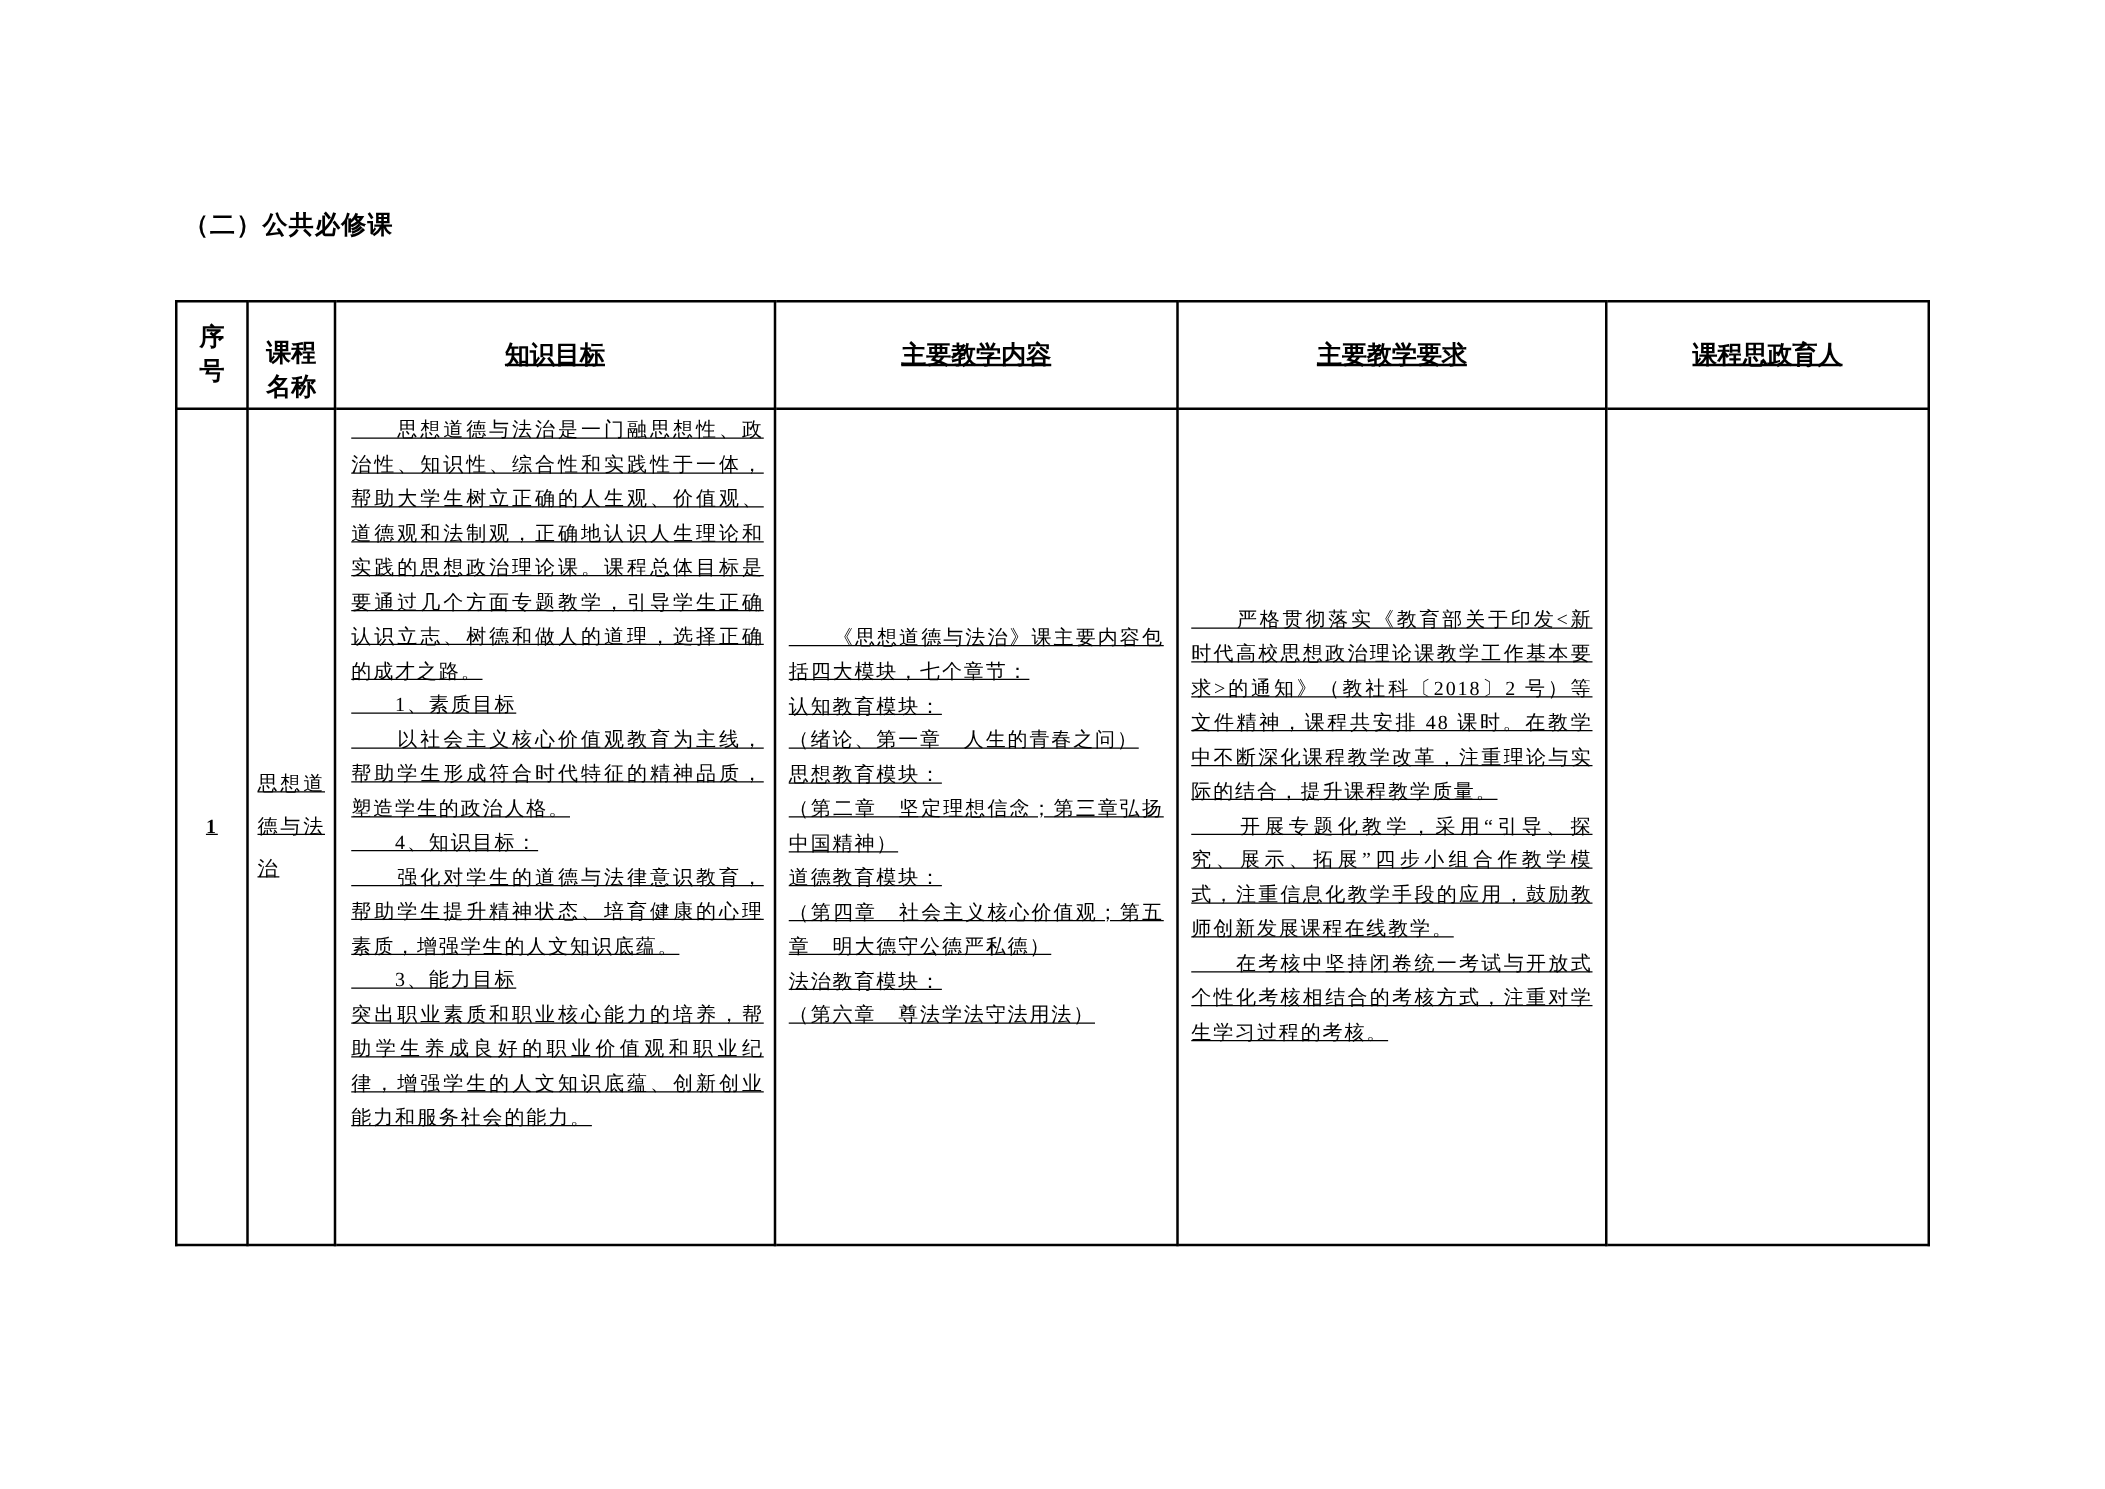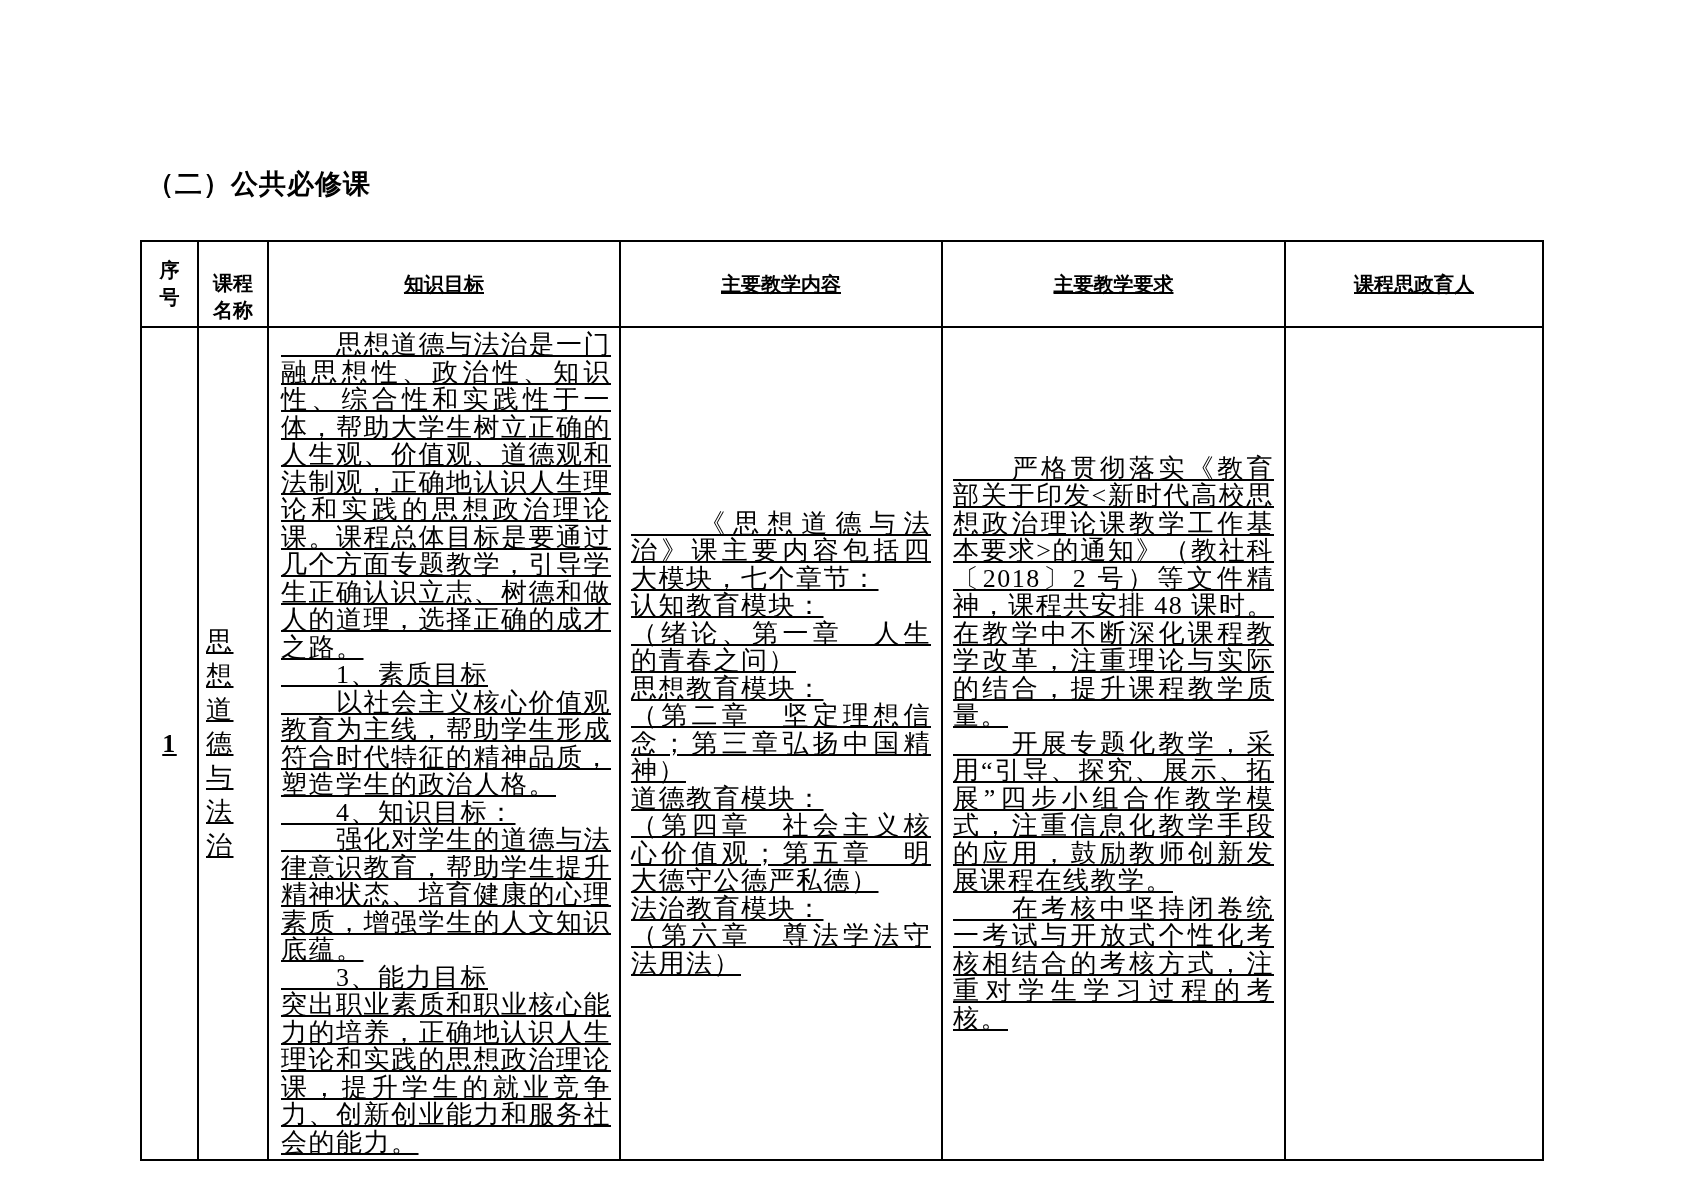--- a/index.html
+++ b/index.html
@@ -14,21 +14,21 @@
     width: 1684px;
     height: 1191px;
     background: #ffffff;
     overflow: hidden;
   }
   .doc-title {
     position: absolute;
     left: 147px;
     top: 166px;
     margin: 0;
-    font-size: 27px;
+    font-size: 20px;
     font-weight: bold;
     letter-spacing: 1px;
   }
   table.course-table {
     position: absolute;
     left: 140px;
     top: 240px;
     width: 1402px;
     border-collapse: collapse;
     table-layout: fixed;
@@ -44,21 +44,21 @@
     text-align: center;
     vertical-align: middle;
     height: 56px;
     line-height: 27px;
     padding: 2px 0;
   }
   .th-wrap { display: inline-block; }
   .th-wrap.w1 { width: 24px; }   
   .th-wrap.w2 { width: 46px; margin-top: 26px; }   
   .course-table td {
-    font-size: 26px;
+    font-size: 16px;
     line-height: 27.5px;
     letter-spacing: 1.5px;
     vertical-align: middle;
     padding: 2px 5px;
     border-radius: 16px;
   }
   .body-row { height: 669px; }
   td.cell-no {
     text-align: center;
     font-weight: bold;
@@ -116,21 +116,21 @@
           <div class="cname">思想道德与法治</div>
         </td>
         <td class="cell-objectives">
           <div class="paras">
               <p>　　思想道德与法治是一门融思想性、政治性、知识性、综合性和实践性于一体，帮助大学生树立正确的人生观、价值观、道德观和法制观，正确地认识人生理论和实践的思想政治理论课。课程总体目标是要通过几个方面专题教学，引导学生正确认识立志、树德和做人的道理，选择正确的成才之路。</p>
               <p>　　1、素质目标</p>
               <p>　　以社会主义核心价值观教育为主线，帮助学生形成符合时代特征的精神品质，塑造学生的政治人格。</p>
               <p>　　4、知识目标：</p>
               <p>　　强化对学生的道德与法律意识教育，帮助学生提升精神状态、培育健康的心理素质，增强学生的人文知识底蕴。</p>
               <p>　　3、能力目标</p>
-              <p>突出职业素质和职业核心能力的培养，正确地认识人生理论和实践的思想政治理论课，提升学生的就业竞争力、创新创业能力和服务社会的能力。</p>
+              <p>突出职业素质和职业核心能力的培养，帮助学生养成良好的职业价值观和职业纪律，增强学生的人文知识底蕴、创新创业能力和服务社会的能力。</p>
             </div>
         </td>
         <td class="cell-content">
           <div class="paras">
               <p>　　《思想道德与法治》课主要内容包括四大模块，七个章节：</p>
               <p>认知教育模块：</p>
               <p>（绪论、第一章　人生的青春之问）</p>
               <p>思想教育模块：</p>
               <p>（第二章　坚定理想信念；第三章弘扬中国精神）</p>
               <p>道德教育模块：</p>

